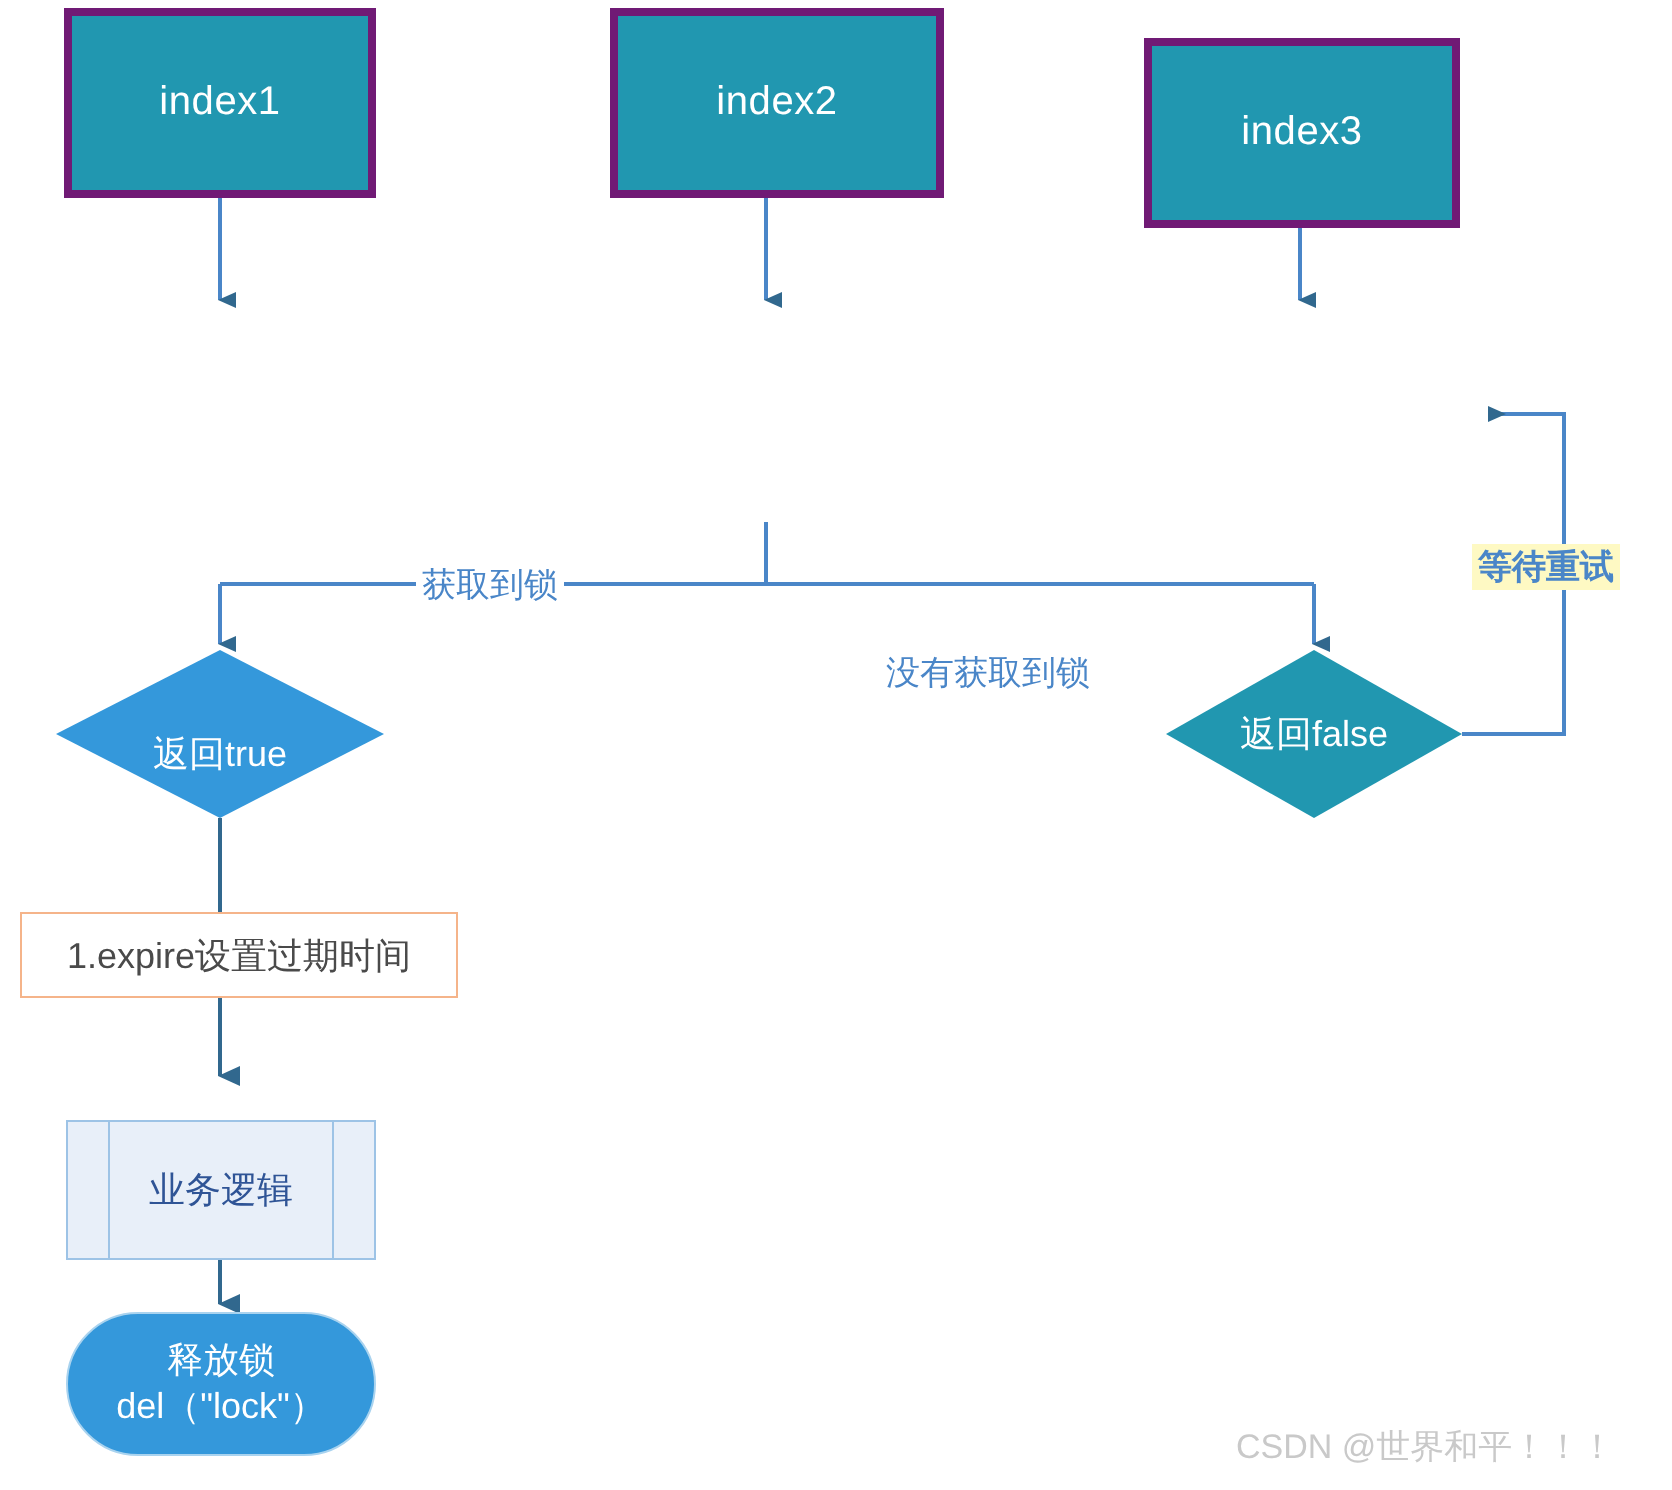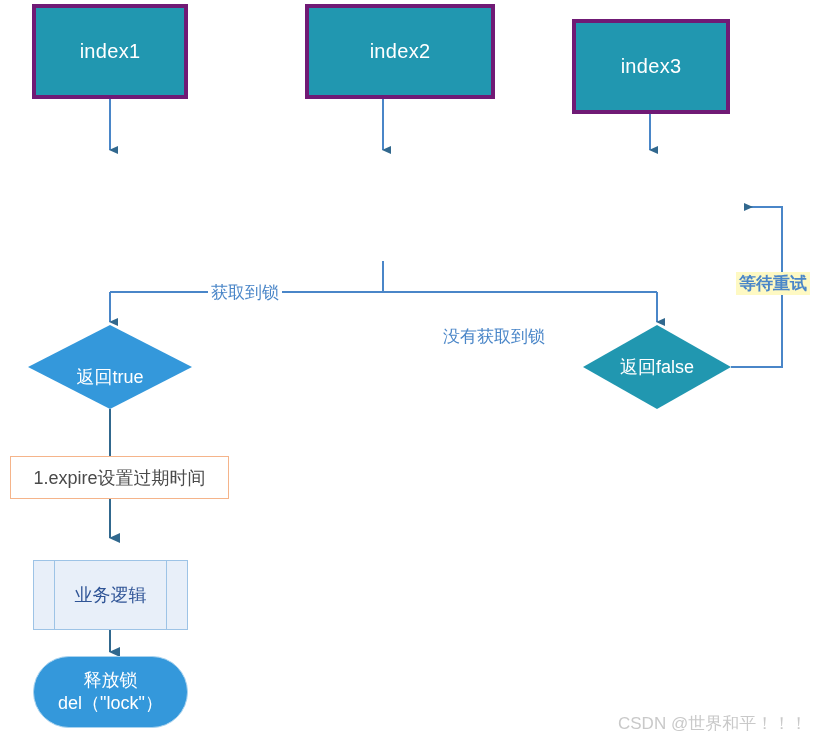--- a/index.html
+++ b/index.html
@@ -172,21 +172,21 @@
     <path d="M110,409 L110,456" stroke="#31688e" stroke-width="2" fill="none"></path>
 
     <path d="M110,499 L110,538" stroke="#31688e" stroke-width="2" fill="none" marker-end="url(#arrowDownDark)"></path>
 
     <path d="M110,613 L110,652" stroke="#31688e" stroke-width="2" fill="none" marker-end="url(#arrowDownDark)"></path>
   </svg>
 
   <div class="node index-box" style="left:32px; top:4px; width:156px; height:95px;">
     <span>index1</span>
   </div>
-  <div class="node index-box" style="left:305px; top:4px; width:190px; height:95px;">
+  <div class="node index-box" style="left:305px; top:4px; width:167px; height:95px;">
     <span>index2</span>
   </div>
   <div class="node index-box" style="left:572px; top:19px; width:158px; height:95px;">
     <span>index3</span>
   </div>
 
 
   <div class="edge-label" style="left:208px; top:281px;">获取到锁</div>
   <div class="edge-label" style="left:440px; top:281px;margin-top:44px;">没有获取到锁</div>
   <div class="edge-label vertical-ctx" style="left:736px; top:272px;">等待重试</div>

